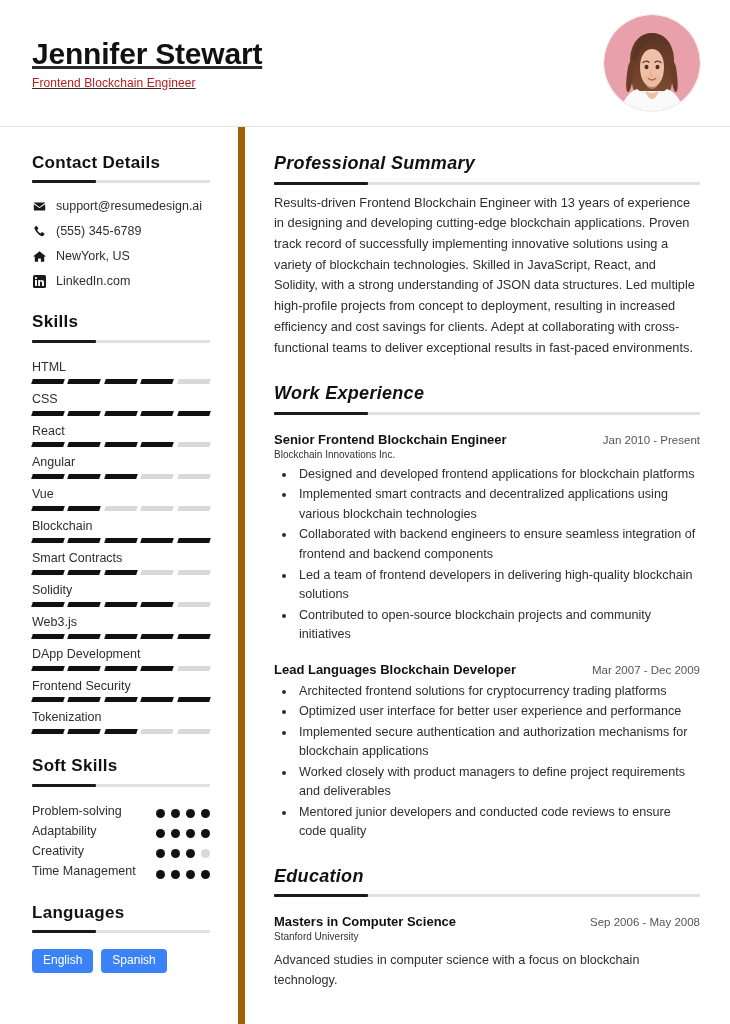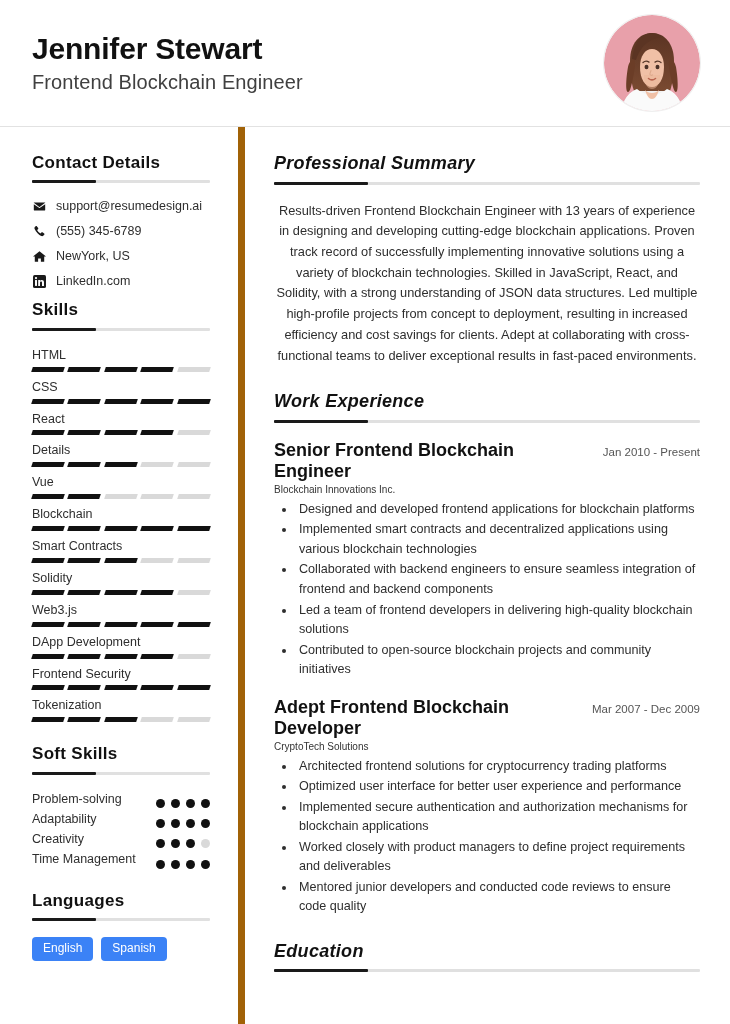--- a/index.html
+++ b/index.html
@@ -13,27 +13,27 @@
   .page { width:730px; height:1024px; position:relative; background:#fff; }
 
   
   .header {
     height:127px;
     display:flex; align-items:center;
     padding:0 30px 0 32px;
     border-bottom:1px solid #e2e2e2;
     position:relative;
   }
-  .header-text { flex:1; }
+  .header-text { flex:1;text-decoration:underline; }
   .name {
     font-size:30px; font-weight:700; letter-spacing:-0.2px;
     color:#111; line-height:1.1;
   }
   .role {
-    font-size:20px; font-weight:400; color:#404040;
+    font-size:12px; font-weight:400; color:#b91c1c;
     margin-top:6px; letter-spacing:0.1px;
   }
   .avatar {
     width:96px; height:96px; border-radius:50%;
     overflow:hidden; flex:0 0 96px; position:relative;
     box-shadow:0 0 0 1px #efefef;
   }
   .avatar svg { display:block; width:96px; height:96px; }
 
   
@@ -83,49 +83,49 @@
   .seg {
     flex:1; height:5px;
     background:#d9d9d9;
     transform:skewX(-18deg);
   }
   .seg.on { background:#111111; }
 
   
   .soft-wrap { margin-top:16px; }
   .soft-row {
-    display:flex; align-items:flex-end;
+    display:flex; align-items:center;
     margin-bottom:3px;
   }
   .soft-name {
     flex:1; font-size:12.5px; color:#2e2e2e;
     line-height:1.38; padding-right:8px;
   }
   .dots { display:flex; gap:6px; flex:0 0 auto; padding-top:4px; }
   .dot { width:9px; height:9px; border-radius:50%; background:#d9d9d9; }
   .dot.on { background:#111111; }
 
   
   .lang-wrap { margin-top:16px; display:flex; gap:8px; flex-wrap:wrap; }
   .lang-chip {
     background:#3b82f6; color:#ffffff;
     font-size:12px; padding:4px 11px 5px;
     border-radius:4px; line-height:1.25;
   }
 
   
   .summary {
-    margin-top:16px; font-size:12.8px; line-height:1.62;
-    color:#2e2e2e; text-align:center;
+    margin-top:8px; font-size:12.8px; line-height:1.62;
+    color:#2e2e2e; text-align:left;
   }
   .entry { margin-top:17px; }
   .entry-head {
     display:flex; align-items:baseline; justify-content:space-between; gap:12px;
   }
-  .entry-title { font-size:18px; font-weight:700; color:#111; }
+  .entry-title { font-size:13px; font-weight:700; color:#111; }
   .entry-date { font-size:11.5px; color:#555; white-space:nowrap; }
   .entry-org { font-size:10px; color:#333; margin-top:2px; }
   .bullets { margin-top:5px; padding-left:22px; }
   .bullets li {
     font-size:12.6px; line-height:1.55; color:#2e2e2e;
     margin-bottom:1px; padding-left:3px;
   }
   .edu-desc { font-size:12.6px; line-height:1.58; color:#2e2e2e; margin-top:9px; }
 </style>
 </head>
@@ -216,21 +216,21 @@
                   <circle cx="3.7" cy="3.8" r="1.4" fill="#fff"></circle>
                   <path d="M6.4 6.2h2.3v1c.4-.7 1.2-1.2 2.2-1.2 1.7 0 2.6 1 2.6 3v4.4h-2.4V9.5c0-1-.4-1.6-1.2-1.6s-1.3.6-1.3 1.6v3.9H6.4z" fill="#fff"></path>
                 </svg>
             </span>
             <span>LinkedIn.com</span>
           </div>
 
         </div>
       </div>
 
-      <div class="sec" style="margin-top:12px;">
+      <div class="sec" style="margin-top:24px;">
         <div class="sec-title">Skills</div>
         <div class="sec-rule"></div>
         <div class="skills-wrap" id="skills-wrap">
             <div class="skill">
               <div class="skill-name">HTML</div>
               <div class="bars">
                 <div class="seg on"></div>
                 <div class="seg on"></div>
                 <div class="seg on"></div>
                 <div class="seg on"></div>
@@ -251,21 +251,21 @@
               <div class="skill-name">React</div>
               <div class="bars">
                 <div class="seg on"></div>
                 <div class="seg on"></div>
                 <div class="seg on"></div>
                 <div class="seg on"></div>
                 <div class="seg"></div>
               </div>
             </div>
             <div class="skill">
-              <div class="skill-name">Details</div>
+              <div class="skill-name">Angular</div>
               <div class="bars">
                 <div class="seg on"></div>
                 <div class="seg on"></div>
                 <div class="seg on"></div>
                 <div class="seg"></div>
                 <div class="seg"></div>
               </div>
             </div>
             <div class="skill">
               <div class="skill-name">Vue</div>
@@ -425,35 +425,44 @@
               <ul class="bullets">
                 <li>Designed and developed frontend applications for blockchain platforms</li>
                 <li>Implemented smart contracts and decentralized applications using various blockchain technologies</li>
                 <li>Collaborated with backend engineers to ensure seamless integration of frontend and backend components</li>
                 <li>Led a team of frontend developers in delivering high-quality blockchain solutions</li>
                 <li>Contributed to open-source blockchain projects and community initiatives</li>
               </ul>
             </div>
             <div class="entry">
               <div class="entry-head">
-                <div class="entry-title">Adept Frontend Blockchain Developer</div>
+                <div class="entry-title">Lead Languages Blockchain Developer</div>
                 <div class="entry-date">Mar 2007 - Dec 2009</div>
               </div>
-              <div class="entry-org">CryptoTech Solutions</div>
               <ul class="bullets">
                 <li>Architected frontend solutions for cryptocurrency trading platforms</li>
                 <li>Optimized user interface for better user experience and performance</li>
                 <li>Implemented secure authentication and authorization mechanisms for blockchain applications</li>
                 <li>Worked closely with product managers to define project requirements and deliverables</li>
                 <li>Mentored junior developers and conducted code reviews to ensure code quality</li>
               </ul>
             </div>
           </div>
       </div>
 
       <div class="sec" style="margin-top:24px;">
         <div class="sec-title">Education</div>
         <div class="sec-rule"></div>
+        <div id="edu-wrap">
+            <div class="entry">
+              <div class="entry-head">
+                <div class="entry-title">Masters in Computer Science</div>
+                <div class="entry-date">Sep 2006 - May 2008</div>
+              </div>
+              <div class="entry-org">Stanford University</div>
+              <div class="edu-desc">Advanced studies in computer science with a focus on blockchain technology.</div>
+            </div>
+          </div>
       </div>
 
     </div>
   </div>
 </div>
 
 </body></html>

